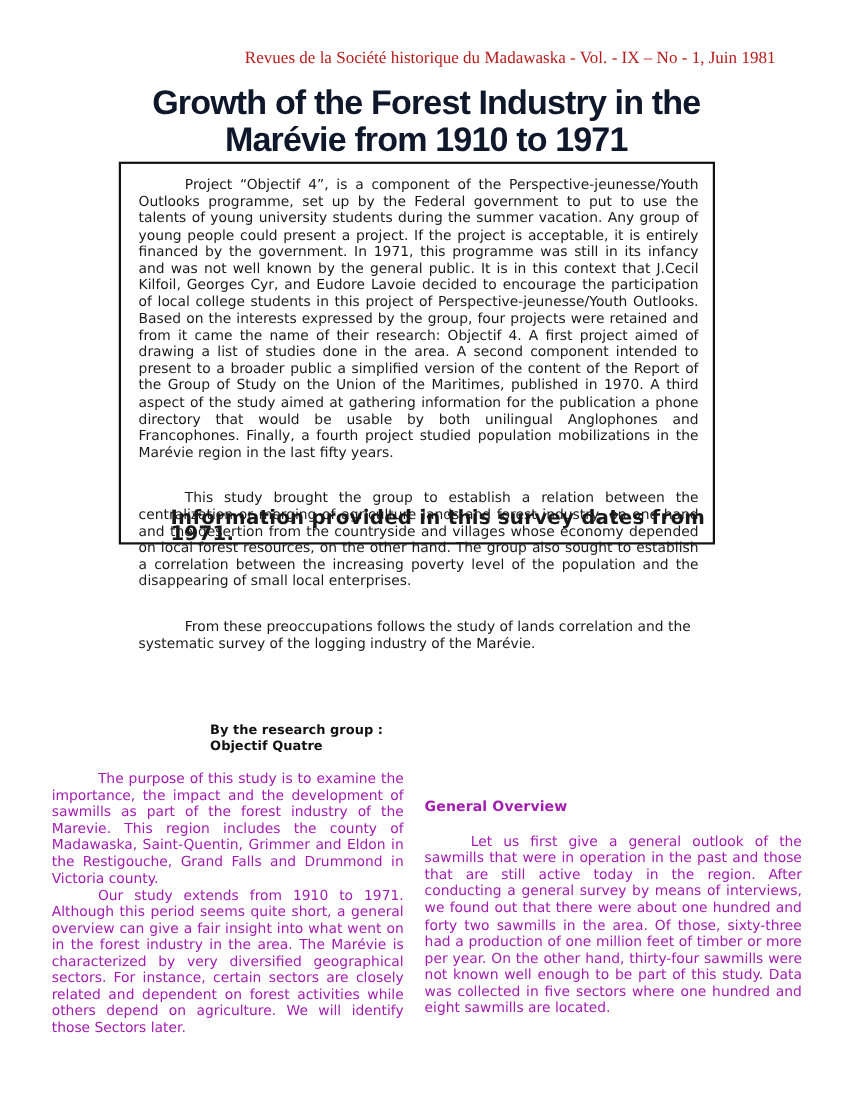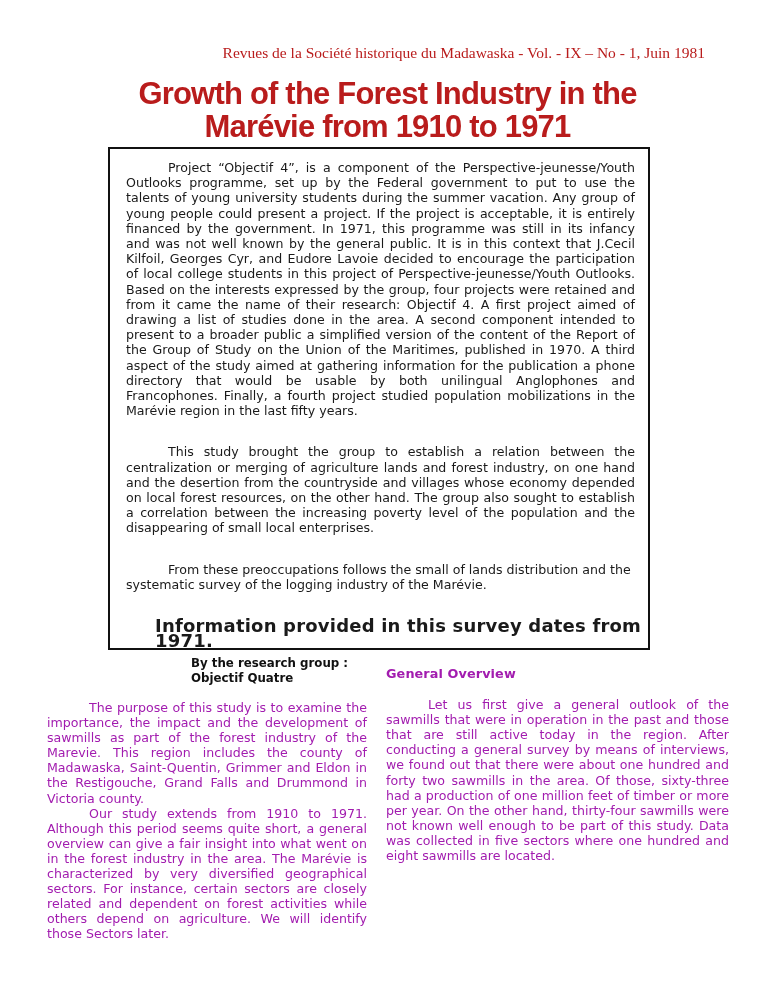--- a/index.html
+++ b/index.html
@@ -4,24 +4,24 @@
 <style>
   html, body { margin: 0; padding: 0; background: #ffffff; }
   body { width: 775px; height: 1003px; position: relative; overflow: hidden; color: #111; }
   .header {
     position: absolute; top: 44px; right: 70px;
     font-family: "Liberation Serif", serif; font-size: 15.5px; color: #b91c1c; white-space: nowrap;
   }
   .title {
     position: absolute; top: 77px; left: 0; width: 775px; text-align: center;
     font-family: "Liberation Sans", sans-serif; font-weight: bold; font-size: 31px;
-    line-height: 33px; letter-spacing: -0.8px; color: #b91c1c;
+    line-height: 33px; letter-spacing: -0.8px; color: #0f172a;
   }
   .box {
-    position: absolute; left: 108px; top: 147px; width: 542px; height: 503px;
+    position: absolute; left: 108px; top: 147px; width: 542px; height: 348px;
     border: 2px solid #111; box-sizing: border-box;
     font-family: "DejaVu Sans", sans-serif; font-size: 12.6px; line-height: 15.2px; color: #1a1a1a;
     padding: 11px 13px 0 16px;
   }
   .box p { margin: 0; text-align: justify; text-indent: 42px; }
   .box p.gap { margin-top: 26px; }
   .box p.last { text-align: left; }
   .box .info {
     position: absolute; left: 45px; bottom: 0px;
     font-weight: bold; font-size: 18px; letter-spacing: 0.2px;
@@ -29,39 +29,39 @@
   .byline {
     position: absolute; left: 191px; top: 656px;
     font-family: "DejaVu Sans", sans-serif; font-weight: bold; font-size: 11.8px; line-height: 14.5px; color: #111;
   }
   .col {
     position: absolute; font-family: "DejaVu Sans", sans-serif; font-size: 12.6px;
     line-height: 15.1px; color: #a21caf;
   }
   .col p { margin: 0; text-align: justify; text-indent: 42px; }
   .col-left { left: 47px; top: 700px; width: 320px; }
-  .col-right { left: 386px; top: 666px; width: 343px; }
+  .col-right { left: 386px; top: 726px; width: 343px; }
   .col-right h2 {
     margin: 0 0 16px 0; font-size: 12.8px; font-weight: bold; letter-spacing: 0.1px;
   }
 </style>
 </head>
 <body>
 
 <div class="header">Revues de la Société historique du Madawaska - Vol. - IX – No - 1, Juin 1981</div>
 
 <div class="title">
   <div>Growth of the Forest Industry in the</div>
   <div>Marévie from 1910 to 1971</div>
 </div>
 
 <div class="box">
   <p>Project “Objectif 4”, is a component of the Perspective-jeunesse/Youth Outlooks programme, set up by the Federal government to put to use the talents of young university students during the summer vacation. Any group of young people could present a project. If the project is acceptable, it is entirely financed by the government. In 1971, this programme was still in its infancy and was not well known by the general public. It is in this context that J.Cecil Kilfoil, Georges Cyr, and Eudore Lavoie decided to encourage the participation of local college students in this project of Perspective-jeunesse/Youth Outlooks. Based on the interests expressed by the group, four projects were retained and from it came the name of their research: Objectif 4. A first project aimed of drawing a list of studies done in the area. A second component intended to present to a broader public a simplified version of the content of the Report of the Group of Study on the Union of the Maritimes, published in 1970. A third aspect of the study aimed at gathering information for the publication a phone directory that would be usable by both unilingual Anglophones and Francophones. Finally, a fourth project studied population mobilizations in the Marévie region in the last fifty years.</p>
   <p class="gap">This study brought the group to establish a relation between the centralization or merging of agriculture lands and forest industry, on one hand and the desertion from the countryside and villages whose economy depended on local forest resources, on the other hand. The group also sought to establish a correlation between the increasing poverty level of the population and the disappearing of small local enterprises.</p>
-  <p class="gap last">From these preoccupations follows the small of lands distribution and the systematic survey of the logging industry of the Marévie.</p>
+  <p class="gap last">From these preoccupations follows the study of lands correlation and the systematic survey of the logging industry of the Marévie.</p>
   <div class="info">Information provided in this survey dates from 1971.</div>
 </div>
 
 <div class="byline">
   <div>By the research group :</div>
   <div>Objectif Quatre</div>
 </div>
 
 <div class="col col-left">
   <p>The purpose of this study is to examine the importance, the impact and the development of sawmills as part of the forest industry of the Marevie. This region includes the county of Madawaska, Saint-Quentin, Grimmer and Eldon in the Restigouche, Grand Falls and Drummond in Victoria county.</p>

